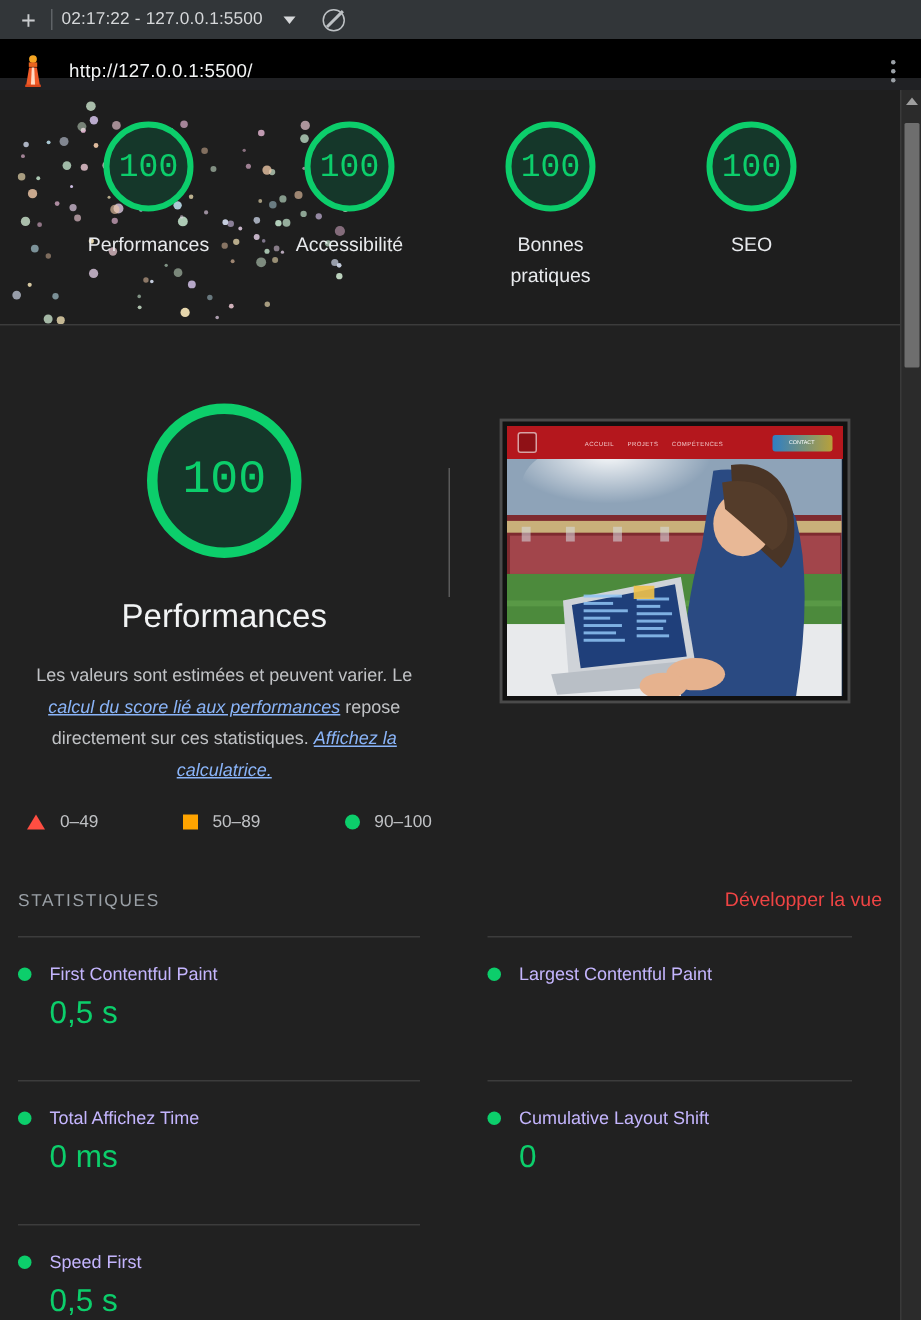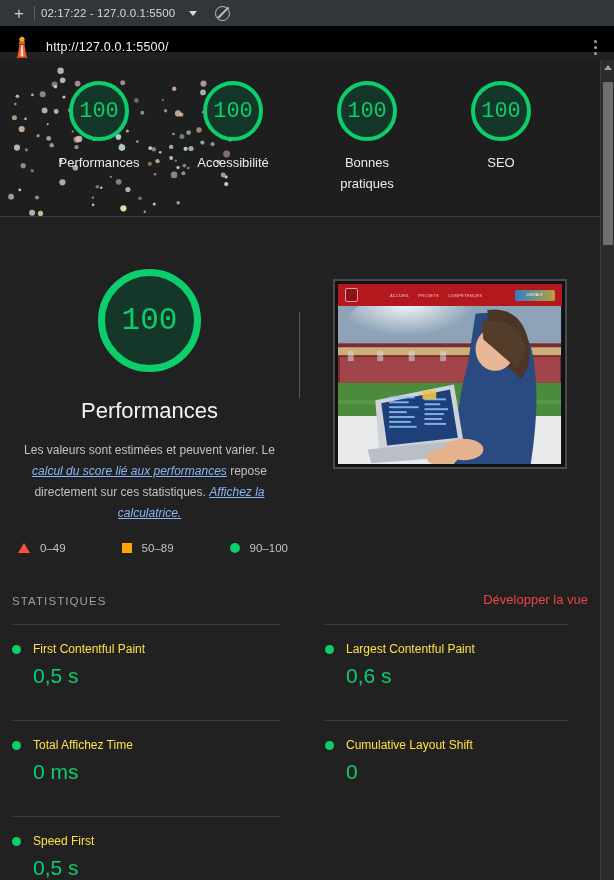--- a/index.html
+++ b/index.html
@@ -135,21 +135,21 @@
   }
   .stats-title { color: #9aa0a6; font-size: 11.5px; letter-spacing: 1.1px; }
   .stats-expand { color: #ef4444; font-size: 13px; }
 
   .metrics { display: flex; flex-wrap: wrap; padding: 0 12px; }
   .metric { width: 50%; padding: 17px 20px 15px 0; }
   .metric.colR { padding-left: 25px; }
   .metric-inner { border-top: 1px solid #3c3c3c; padding-top: 17px; }
   .metric-head { display: flex; align-items: center; gap: 12px; }
   .metric-dot { width: 9px; height: 9px; border-radius: 50%; background: #0CCE6B; flex: 0 0 9px; }
-  .metric-label { color: #fde047; font-size: 12px; }
+  .metric-label { color: #c4b5fd; font-size: 12px; }
   .metric-value { color: #0CCE6B; font-size: 21px; margin: 8px 0 0 21px; font-weight: 400; }
 
   
   .scrollbar {
     position: absolute; right: 0; top: 60px; width: 14px; bottom: 0; background: #2b2b2b;
     border-left: 1px solid #3a3a3a;
   }
   .sb-up {
     height: 14px; display: flex; align-items: center; justify-content: center;
   }
@@ -443,21 +443,20 @@
         </div>
         <div class="metric-value">0,5 s</div>
       </div>
     </div>
     <div class="metric colR">
       <div class="metric-inner">
         <div class="metric-head">
           <span class="metric-dot"></span>
           <span class="metric-label">Largest Contentful Paint</span>
         </div>
-        <div class="metric-value">0,6 s</div>
       </div>
     </div>
     <div class="metric">
       <div class="metric-inner">
         <div class="metric-head">
           <span class="metric-dot"></span>
           <span class="metric-label">Total Affichez Time</span>
         </div>
         <div class="metric-value">0 ms</div>
       </div>

